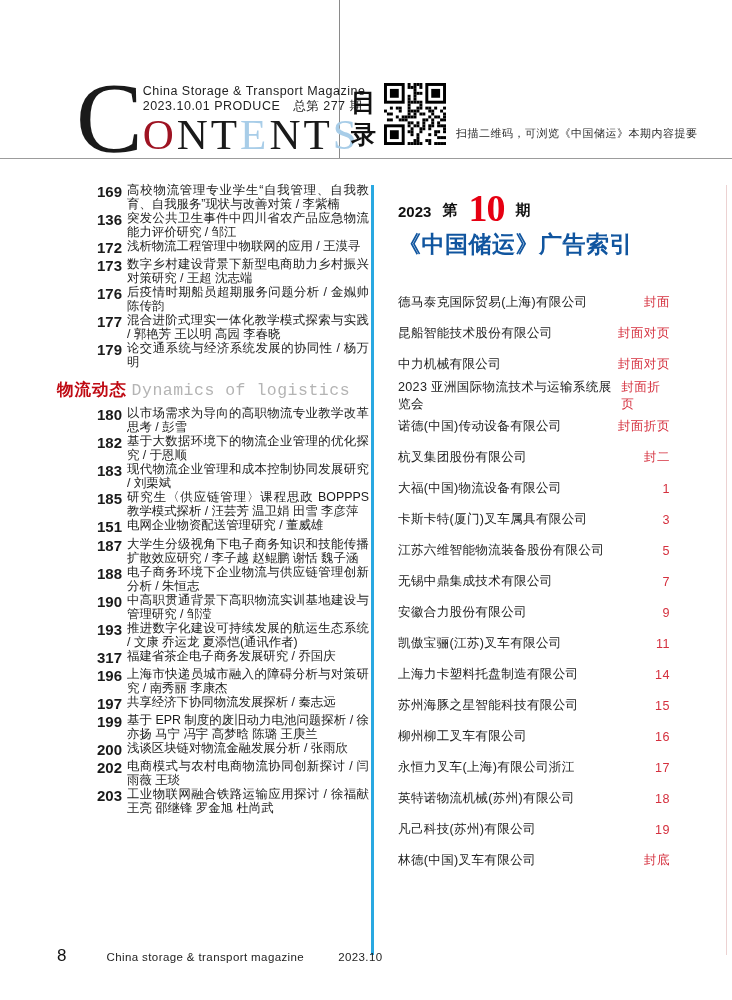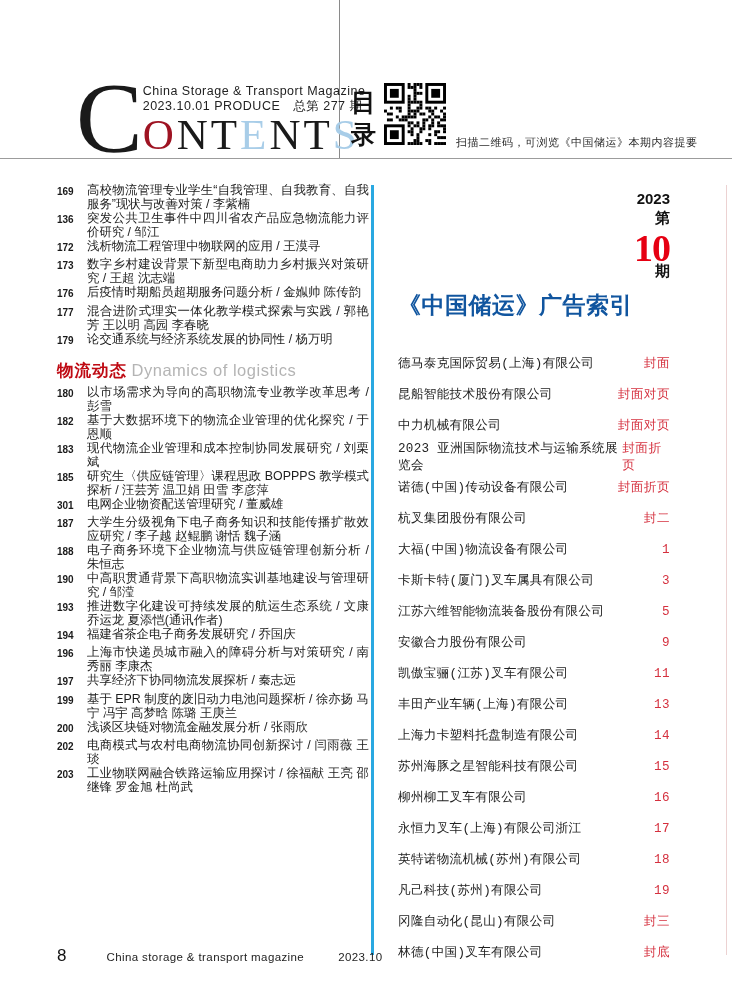--- a/index.html
+++ b/index.html
@@ -24,40 +24,40 @@
   .masthead{position:absolute;left:76px;top:80px;display:flex;align-items:flex-start;}
   .big-c{font-family:"Liberation Serif","DejaVu Serif",serif;font-size:100px;line-height:76px;font-weight:400;letter-spacing:-2px;}
   .mast-right{margin-left:2px;padding-top:4px;}
   .mag-line{font-size:12.5px;letter-spacing:0.5px;line-height:15px;white-space:nowrap;color:#222;}
   .ontents{font-family:"Liberation Serif","DejaVu Serif",serif;font-size:43px;line-height:40px;letter-spacing:3px;margin-top:1px;}
   .ontents span{display:inline-block;}
 
   .mulu{position:absolute;left:351px;top:90px;display:flex;flex-direction:column;gap:7px;font-size:25px;font-weight:600;color:#111;line-height:25px;}
   .qr-wrap{position:absolute;left:384px;top:83px;width:62px;height:62px;}
   .qr-wrap svg{display:block;width:62px;height:62px;}
-  .qr-caption{position:absolute;left:456px;top:135px;font-size:11px;color:#2b2b2b;letter-spacing:0.5px;white-space:nowrap;}
+  .qr-caption{position:absolute;left:456px;top:126px;font-size:11px;color:#2b2b2b;letter-spacing:0.5px;white-space:nowrap;}
 
   
   .left-col{position:absolute;left:57px;top:183px;width:312px;}
   .art-row{display:flex;margin-bottom:0;}
-  .art-page{width:30px;flex-shrink:0;font-weight:bold;font-size:10px;line-height:18.3px;}
+  .art-page{width:30px;flex-shrink:0;font-weight:bold;font-size:15px;line-height:18.3px;margin-left:40px;}
   .art-title{flex:1;font-size:12.4px;line-height:14px;text-align:justify;color:#1c1c1c;}
   .section-head{margin:9px 0 4px 0;font-size:16.5px;line-height:22px;}
   .section-head .zh{color:var(--section-red);font-weight:bold;letter-spacing:1px;}
-  .section-head .en{font-family:Liberation Sans, sans-serif;color:#b4b4b4;font-weight:400;font-size:16.5px;letter-spacing:0.5px;}
+  .section-head .en{font-family:Liberation Mono, monospace;color:#b4b4b4;font-weight:400;font-size:16.5px;letter-spacing:0.5px;}
 
   .col-divider{position:absolute;left:371px;top:185px;width:3px;height:770px;background:var(--divider-blue);}
   .right-edge-line{position:absolute;left:726px;top:185px;width:1px;height:770px;background:#ecd2d2;}
 
   
   .right-col{position:absolute;left:398px;top:190px;width:272px;}
-  .ad-head-line1{font-size:15px;font-weight:bold;color:#111;display:flex;align-items:flex-end;gap:2px;flex-direction:column;}
+  .ad-head-line1{font-size:15px;font-weight:bold;color:#111;display:flex;align-items:flex-end;gap:11px;}
   .ad-issue-big{font-family:"Liberation Serif","DejaVu Serif",serif;font-size:38px;line-height:30px;font-weight:bold;color:var(--big-red);letter-spacing:-1px;position:relative;top:3px;}
   .ad-head-line2{margin-top:9px;font-size:23px;font-weight:bold;color:var(--title-blue);letter-spacing:0.5px;white-space:nowrap;}
-  .ad-list{margin-top:27px;font-family:Liberation Mono, monospace;}
+  .ad-list{margin-top:27px;}
   .ad-row{display:flex;justify-content:space-between;align-items:center;height:31px;}
   .ad-name{font-size:12.6px;color:#222;letter-spacing:0.3px;}
   .ad-page{font-size:12.6px;color:var(--accent-red);letter-spacing:0.5px;}
 
   
   .footer{position:absolute;left:57px;top:946px;display:flex;align-items:baseline;}
   .footer-pagenum{font-size:17px;font-weight:500;color:#111;}
   .footer-mag{font-size:11.5px;color:#222;margin-left:40px;letter-spacing:0.4px;}
   .footer-issue{font-size:11.5px;color:#222;margin-left:34px;letter-spacing:0.4px;}
 </style>
@@ -263,41 +263,41 @@
         </div>
         <div class="art-row">
           <span class="art-page">183</span>
           <span class="art-title">现代物流企业管理和成本控制协同发展研究 / 刘栗斌</span>
         </div>
         <div class="art-row">
           <span class="art-page">185</span>
           <span class="art-title">研究生〈供应链管理〉课程思政 BOPPPS 教学模式探析 / 汪芸芳 温卫娟 田雪 李彦萍</span>
         </div>
         <div class="art-row">
-          <span class="art-page">301</span>
+          <span class="art-page">151</span>
           <span class="art-title">电网企业物资配送管理研究 / 董威雄</span>
         </div>
         <div class="art-row">
           <span class="art-page">187</span>
           <span class="art-title">大学生分级视角下电子商务知识和技能传播扩散效应研究 / 李子越 赵鲲鹏 谢恬 魏子涵</span>
         </div>
         <div class="art-row">
           <span class="art-page">188</span>
           <span class="art-title">电子商务环境下企业物流与供应链管理创新分析 / 朱恒志</span>
         </div>
         <div class="art-row">
           <span class="art-page">190</span>
           <span class="art-title">中高职贯通背景下高职物流实训基地建设与管理研究 / 邹滢</span>
         </div>
         <div class="art-row">
           <span class="art-page">193</span>
           <span class="art-title">推进数字化建设可持续发展的航运生态系统 / 文康 乔运龙 夏添恺(通讯作者)</span>
         </div>
         <div class="art-row">
-          <span class="art-page">194</span>
+          <span class="art-page">317</span>
           <span class="art-title">福建省茶企电子商务发展研究 / 乔国庆</span>
         </div>
         <div class="art-row">
           <span class="art-page">196</span>
           <span class="art-title">上海市快递员城市融入的障碍分析与对策研究 / 南秀丽 李康杰</span>
         </div>
         <div class="art-row">
           <span class="art-page">197</span>
           <span class="art-title">共享经济下协同物流发展探析 / 秦志远</span>
         </div>
@@ -362,32 +362,32 @@
         </div>
         <div class="ad-row">
           <span class="ad-name">卡斯卡特(厦门)叉车属具有限公司</span>
           <span class="ad-page">3</span>
         </div>
         <div class="ad-row">
           <span class="ad-name">江苏六维智能物流装备股份有限公司</span>
           <span class="ad-page">5</span>
         </div>
         <div class="ad-row">
+          <span class="ad-name">无锡中鼎集成技术有限公司</span>
+          <span class="ad-page">7</span>
+        </div>
+        <div class="ad-row">
           <span class="ad-name">安徽合力股份有限公司</span>
           <span class="ad-page">9</span>
         </div>
         <div class="ad-row">
           <span class="ad-name">凯傲宝骊(江苏)叉车有限公司</span>
           <span class="ad-page">11</span>
         </div>
         <div class="ad-row">
-          <span class="ad-name">丰田产业车辆(上海)有限公司</span>
-          <span class="ad-page">13</span>
-        </div>
-        <div class="ad-row">
           <span class="ad-name">上海力卡塑料托盘制造有限公司</span>
           <span class="ad-page">14</span>
         </div>
         <div class="ad-row">
           <span class="ad-name">苏州海豚之星智能科技有限公司</span>
           <span class="ad-page">15</span>
         </div>
         <div class="ad-row">
           <span class="ad-name">柳州柳工叉车有限公司</span>
           <span class="ad-page">16</span>
@@ -396,24 +396,20 @@
           <span class="ad-name">永恒力叉车(上海)有限公司浙江</span>
           <span class="ad-page">17</span>
         </div>
         <div class="ad-row">
           <span class="ad-name">英特诺物流机械(苏州)有限公司</span>
           <span class="ad-page">18</span>
         </div>
         <div class="ad-row">
           <span class="ad-name">凡己科技(苏州)有限公司</span>
           <span class="ad-page">19</span>
-        </div>
-        <div class="ad-row">
-          <span class="ad-name">冈隆自动化(昆山)有限公司</span>
-          <span class="ad-page">封三</span>
         </div>
         <div class="ad-row">
           <span class="ad-name">林德(中国)叉车有限公司</span>
           <span class="ad-page">封底</span>
         </div>
       </div>
   </div>
 
   <div class="footer">
     <span class="footer-pagenum">8</span>

